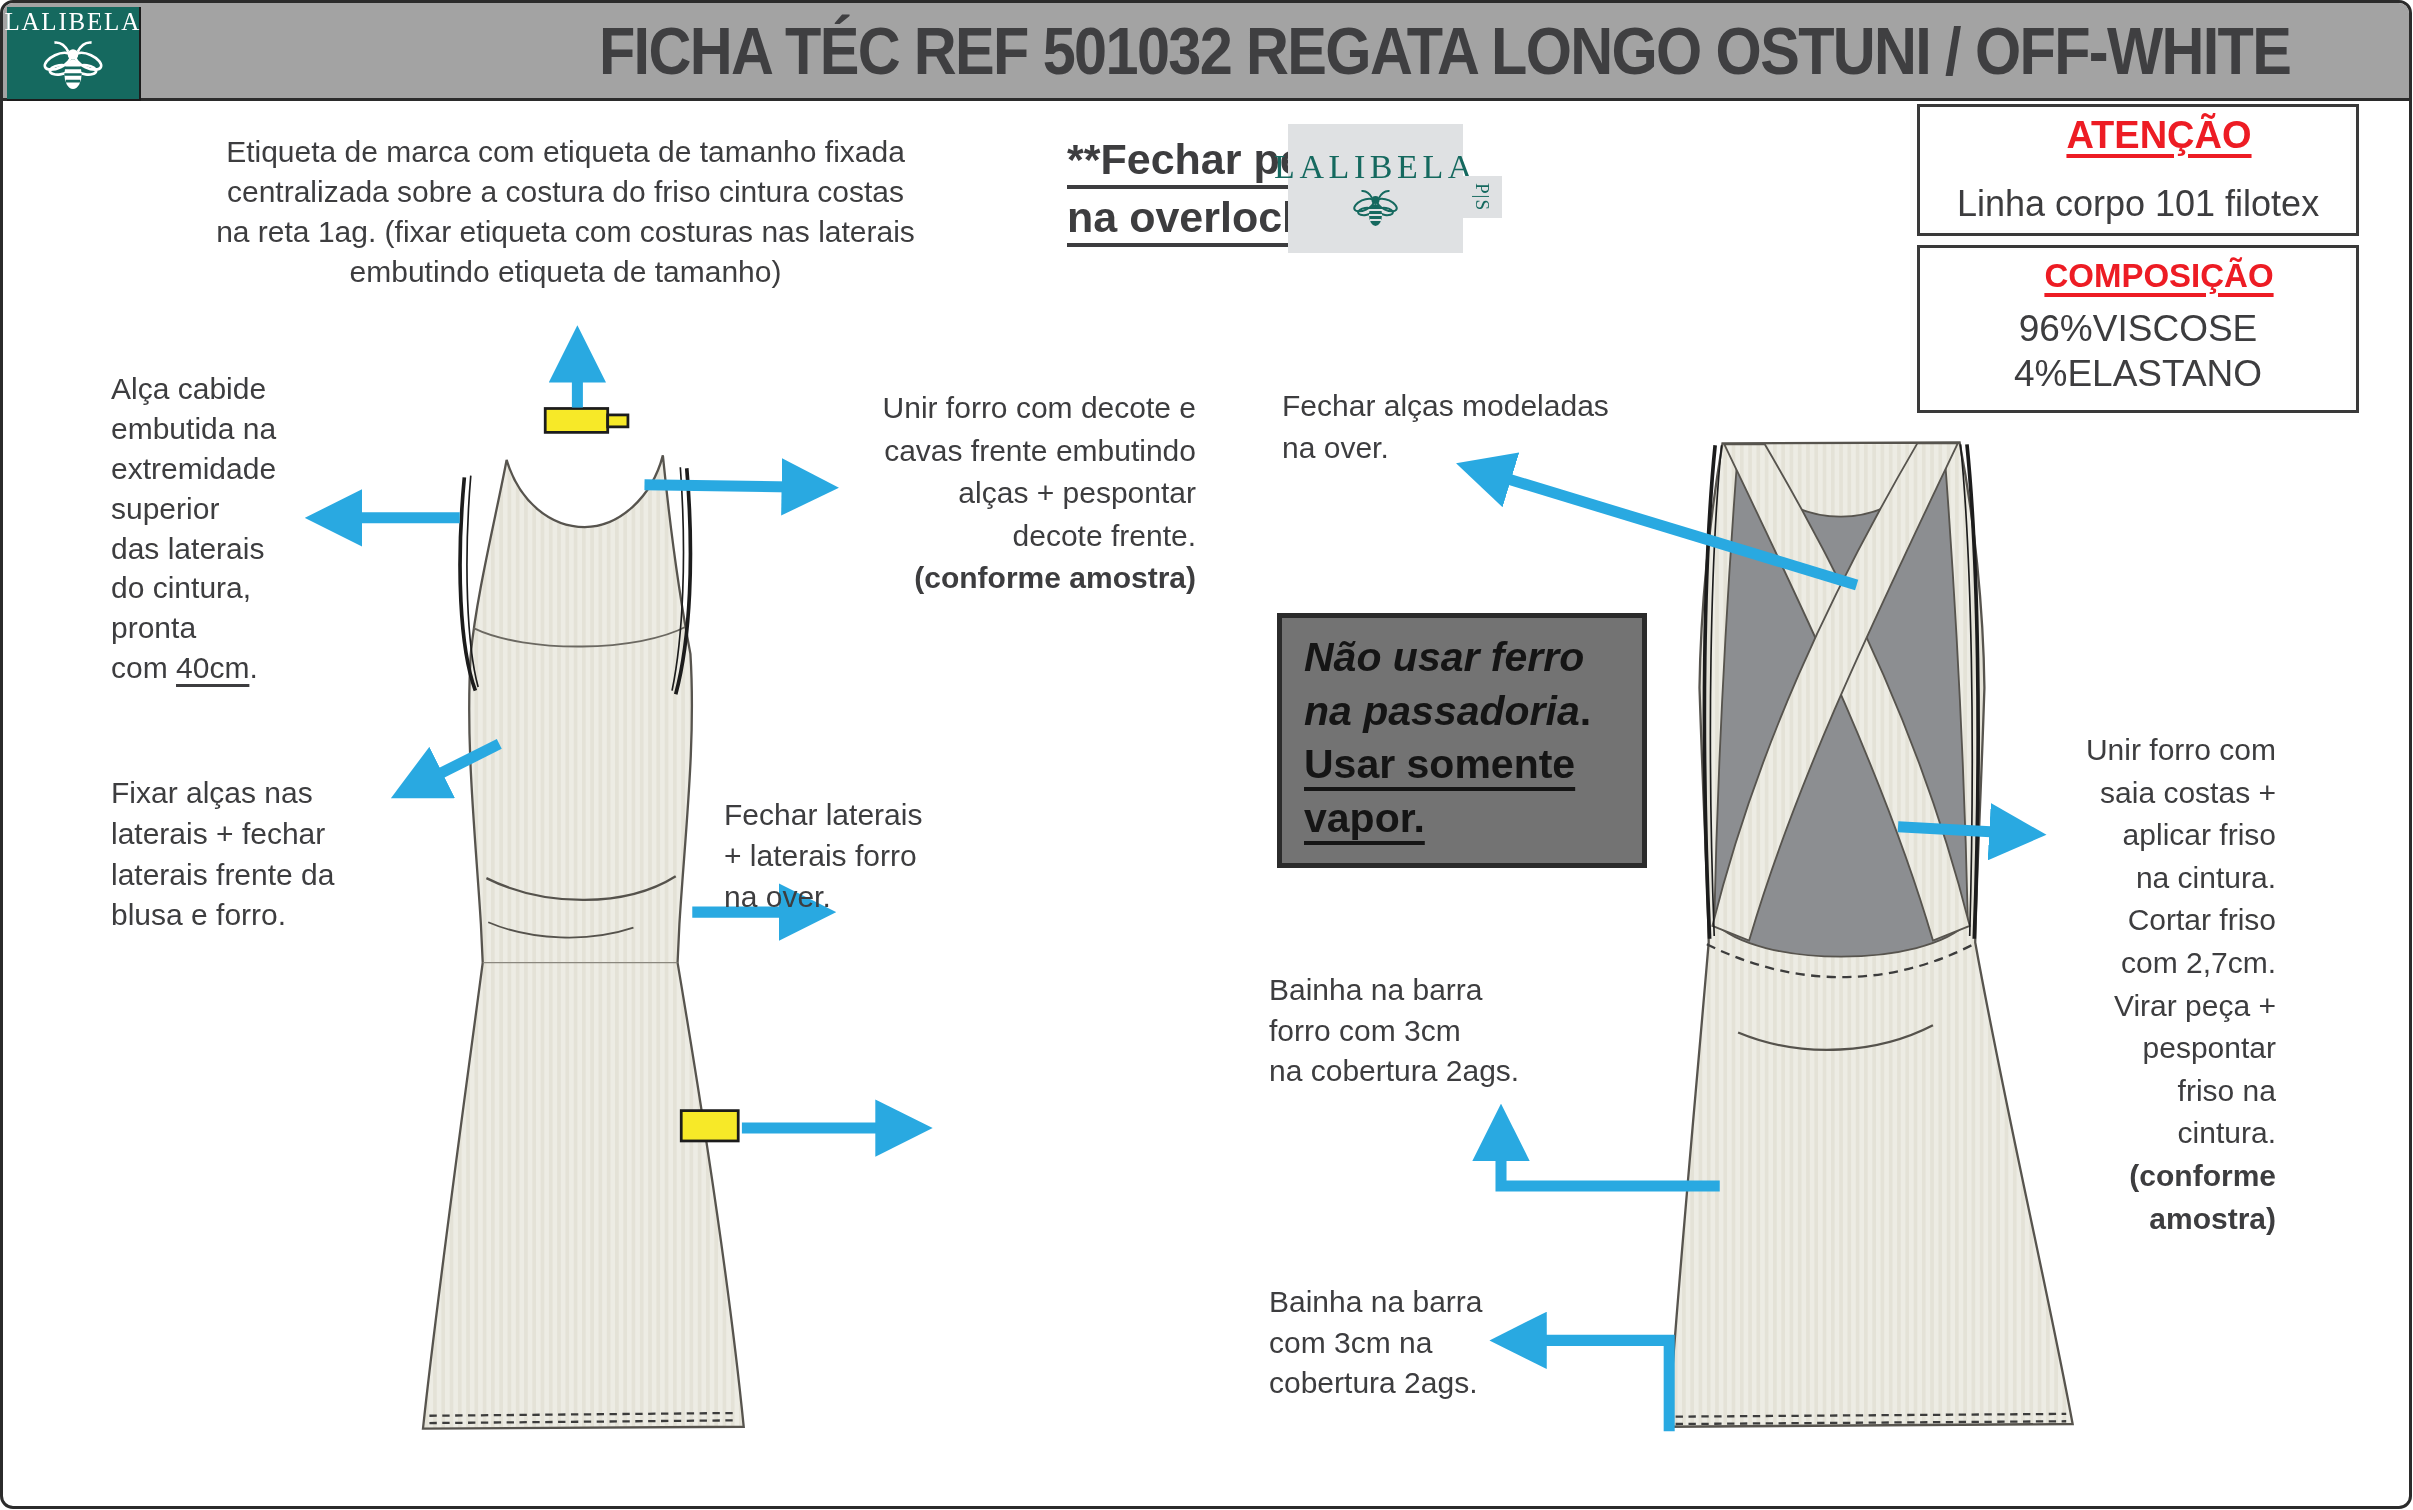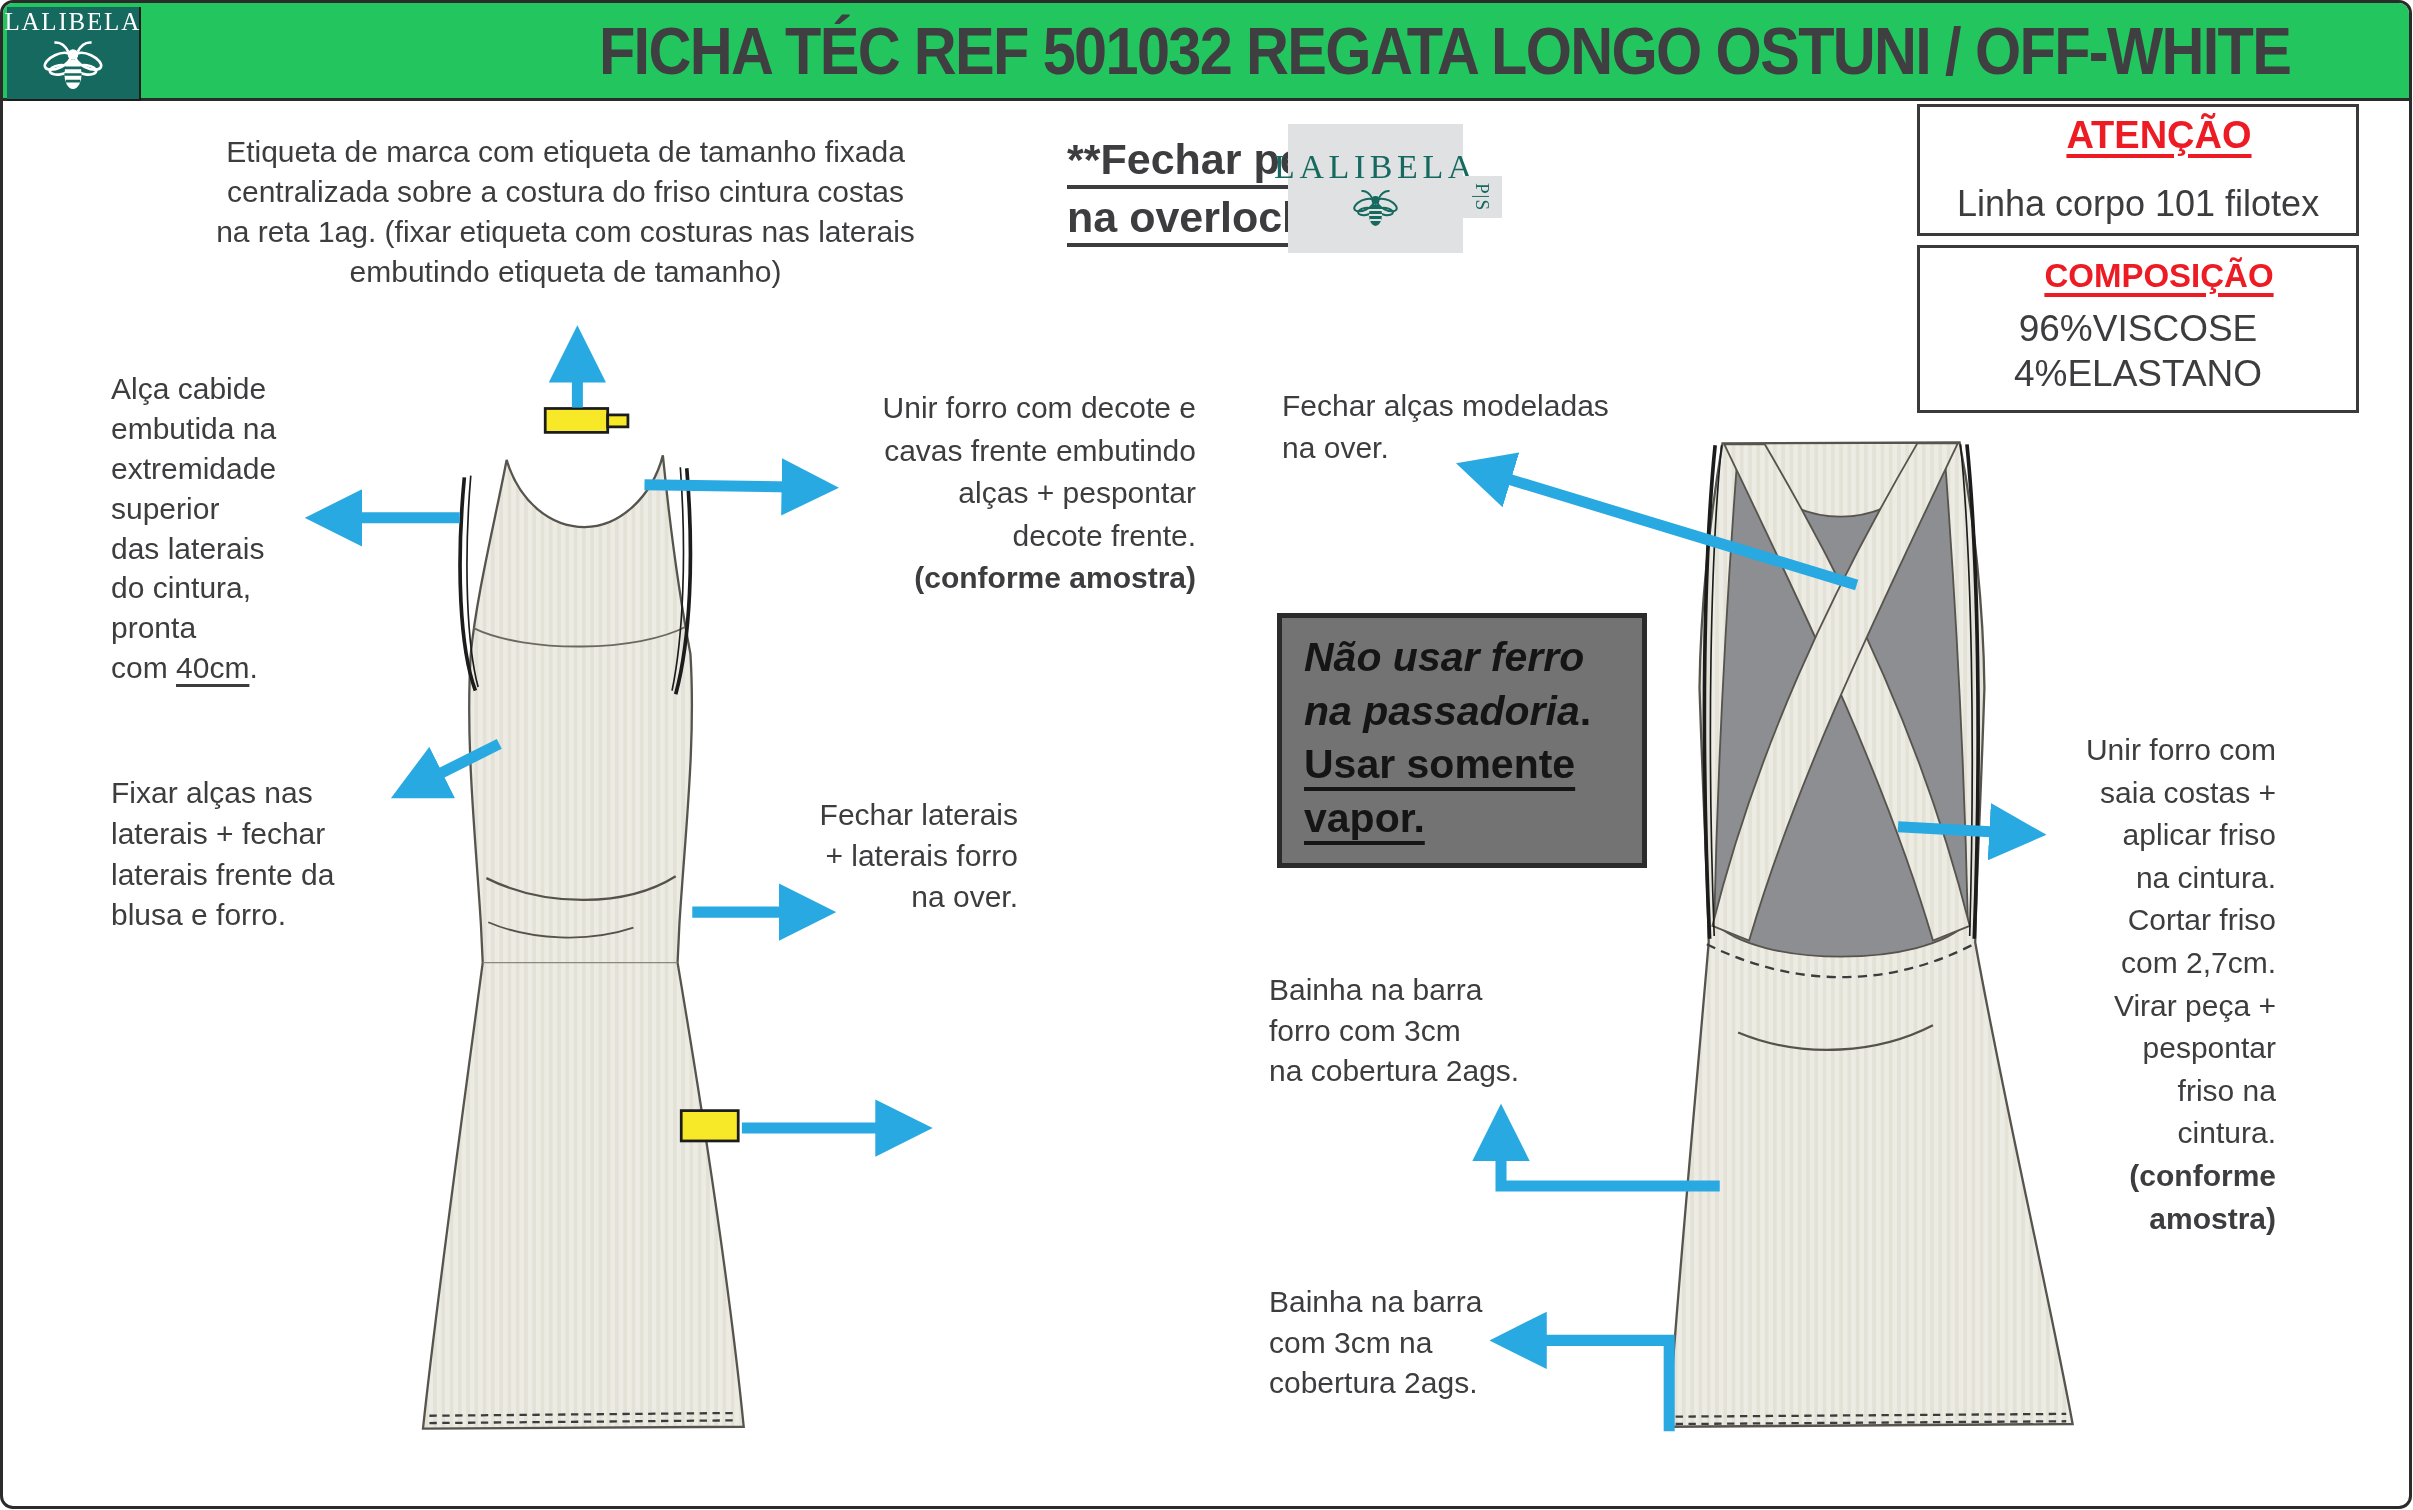--- a/index.html
+++ b/index.html
@@ -3,21 +3,21 @@
 <meta charset="utf-8">
 <style>
   html,body{margin:0;padding:0;background:#fff;}
   .page{
     position:relative;width:2406px;height:1503px;
     border:3.7px solid #2b2b2b;border-radius:13px;overflow:hidden;
     background:#ffffff;font-family:"Liberation Sans",sans-serif;color:#3d3d3f;
   }
   
   .titlebar{
-    position:absolute;left:0;top:0;right:0;height:95px;background:#22c55e;
+    position:absolute;left:0;top:0;right:0;height:95px;background:#a3a3a3;
     border-bottom:3.7px solid #2b2b2b;display:flex;align-items:center;justify-content:center;
     padding-left:478px;z-index:3;
   }
   .title{
     display:inline-block;font-size:66px;font-weight:bold;color:#3f3f41;
     transform:scaleX(.9);transform-origin:50% 50%;white-space:nowrap;letter-spacing:-1.8px;
   }
   .brand-box{
     position:absolute;left:3.7px;top:3.7px;width:132px;height:92px;background:#15695f;
     border-right:2.8px solid #1c1c1c;border-bottom:2.8px solid #1c1c1c;z-index:4;
@@ -218,21 +218,21 @@
 laterais + fechar
 laterais frente da
 blusa e forro.</div>
 
   <div class="note" style="left:772px;top:384px;width:421px;text-align:right;line-height:1.42;"><span>Unir forro com decote e
 cavas frente embutindo
 alças + pespontar
 decote frente.
 </span><b>(conforme amostra)</b></div>
 
-  <div class="note" style="left:721px;top:792px;width:294px;text-align:right;">Fechar laterais
+  <div class="note" style="left:721px;top:792px;width:294px;text-align:left;">Fechar laterais
 + laterais forro
 na over.</div>
 
 
   <div class="note" style="left:1279px;top:382px;width:460px;line-height:1.4;">Fechar alças modeladas
 na over.</div>
 
   <div class="warning-box">
     <div class="it">Não usar ferro</div>
     <div><span class="it">na passadoria</span><span>.</span></div>

